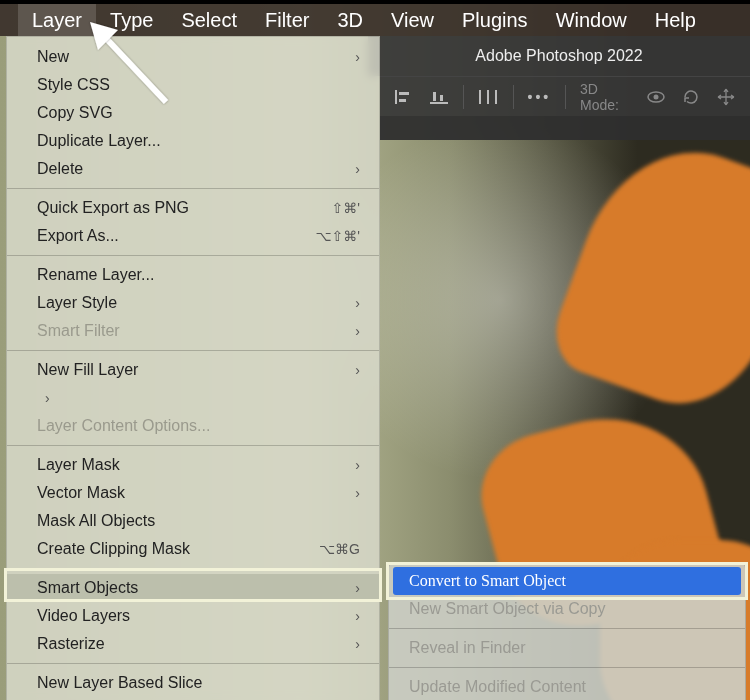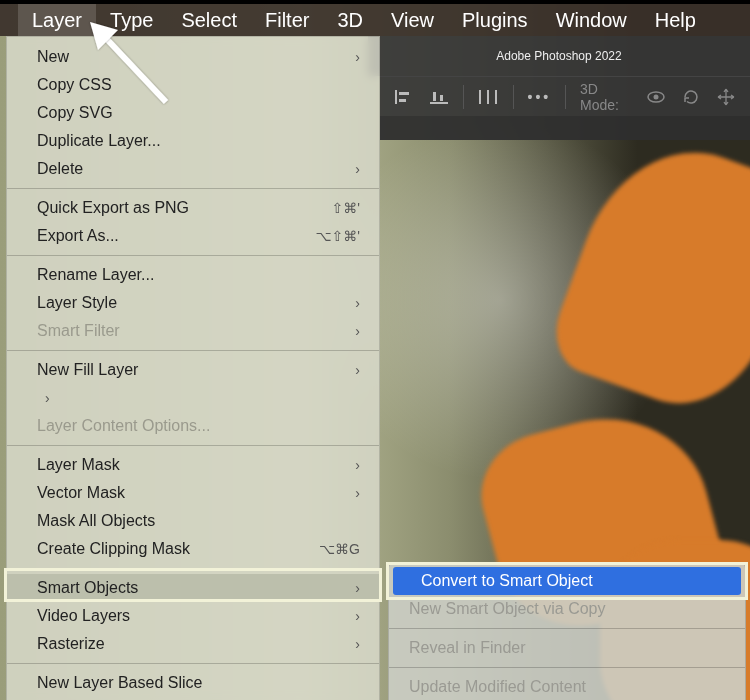--- a/index.html
+++ b/index.html
@@ -35,21 +35,21 @@
   }
   .menubar .menu-item {
     padding: 0 14px; height: 100%; display: flex; align-items: center; cursor: default;
   }
   .menubar .menu-item.active { background: rgba(255,255,255,0.15); }
 
   
   .titlebar {
     position: absolute; left: 368px; right: 0; top: 36px; height: 40px;
     display: flex; align-items: center; justify-content: center;
-    color: #eee; font-size: 12px;
+    color: #eee; font-size: 16px;
     background: rgba(54,54,54,0.92);
   }
 
   
   .optionsbar {
     position: absolute; left: 380px; right: 0; top: 76px; height: 40px;
     display: flex; align-items: center; gap: 14px;
     padding: 0 14px;
     color: #bbb; font-size: 14px;
     background: rgba(54,54,54,0.92);
@@ -99,21 +99,21 @@
     border-radius: 6px;
     font-size: 16px; color: #222;
     padding: 4px 0 8px 0;
   }
   .submenu .row {
     display: flex; align-items: center; height: 28px;
     padding: 0 18px 0 20px;
   }
   .submenu .row.selected {
     background: #2f6fe0; color: #fff;
-    border-radius: 3px; margin: 0 4px; padding-left: 28px;
+    border-radius: 3px; margin: 0 4px; padding-left: 16px; font-family: Liberation Serif, serif;
   }
   .submenu .row.disabled { color: #9a9a93; }
   .submenu .sep { height:1px; background: rgba(0,0,0,0.2); margin:5px 0;}
 
   
   .hl-box {
     position: absolute; border: 3px solid #f2f2d8; pointer-events: none;
   }
 
   
@@ -193,21 +193,21 @@
   </div>
 </div>
 <div class="dark-strip"></div>
 
 <div class="dropdown" id="layer-dropdown">
     <div class="row">
       <span class="label">New</span>
       <span class="chevron">›</span>
     </div>
     <div class="row">
-      <span class="label">Copy CSS</span>
+      <span class="label">Style CSS</span>
     </div>
     <div class="row">
       <span class="label">Copy SVG</span>
     </div>
     <div class="row">
       <span class="label">Duplicate Layer...</span>
     </div>
     <div class="row">
       <span class="label">Delete</span>
       <span class="chevron">›</span>

